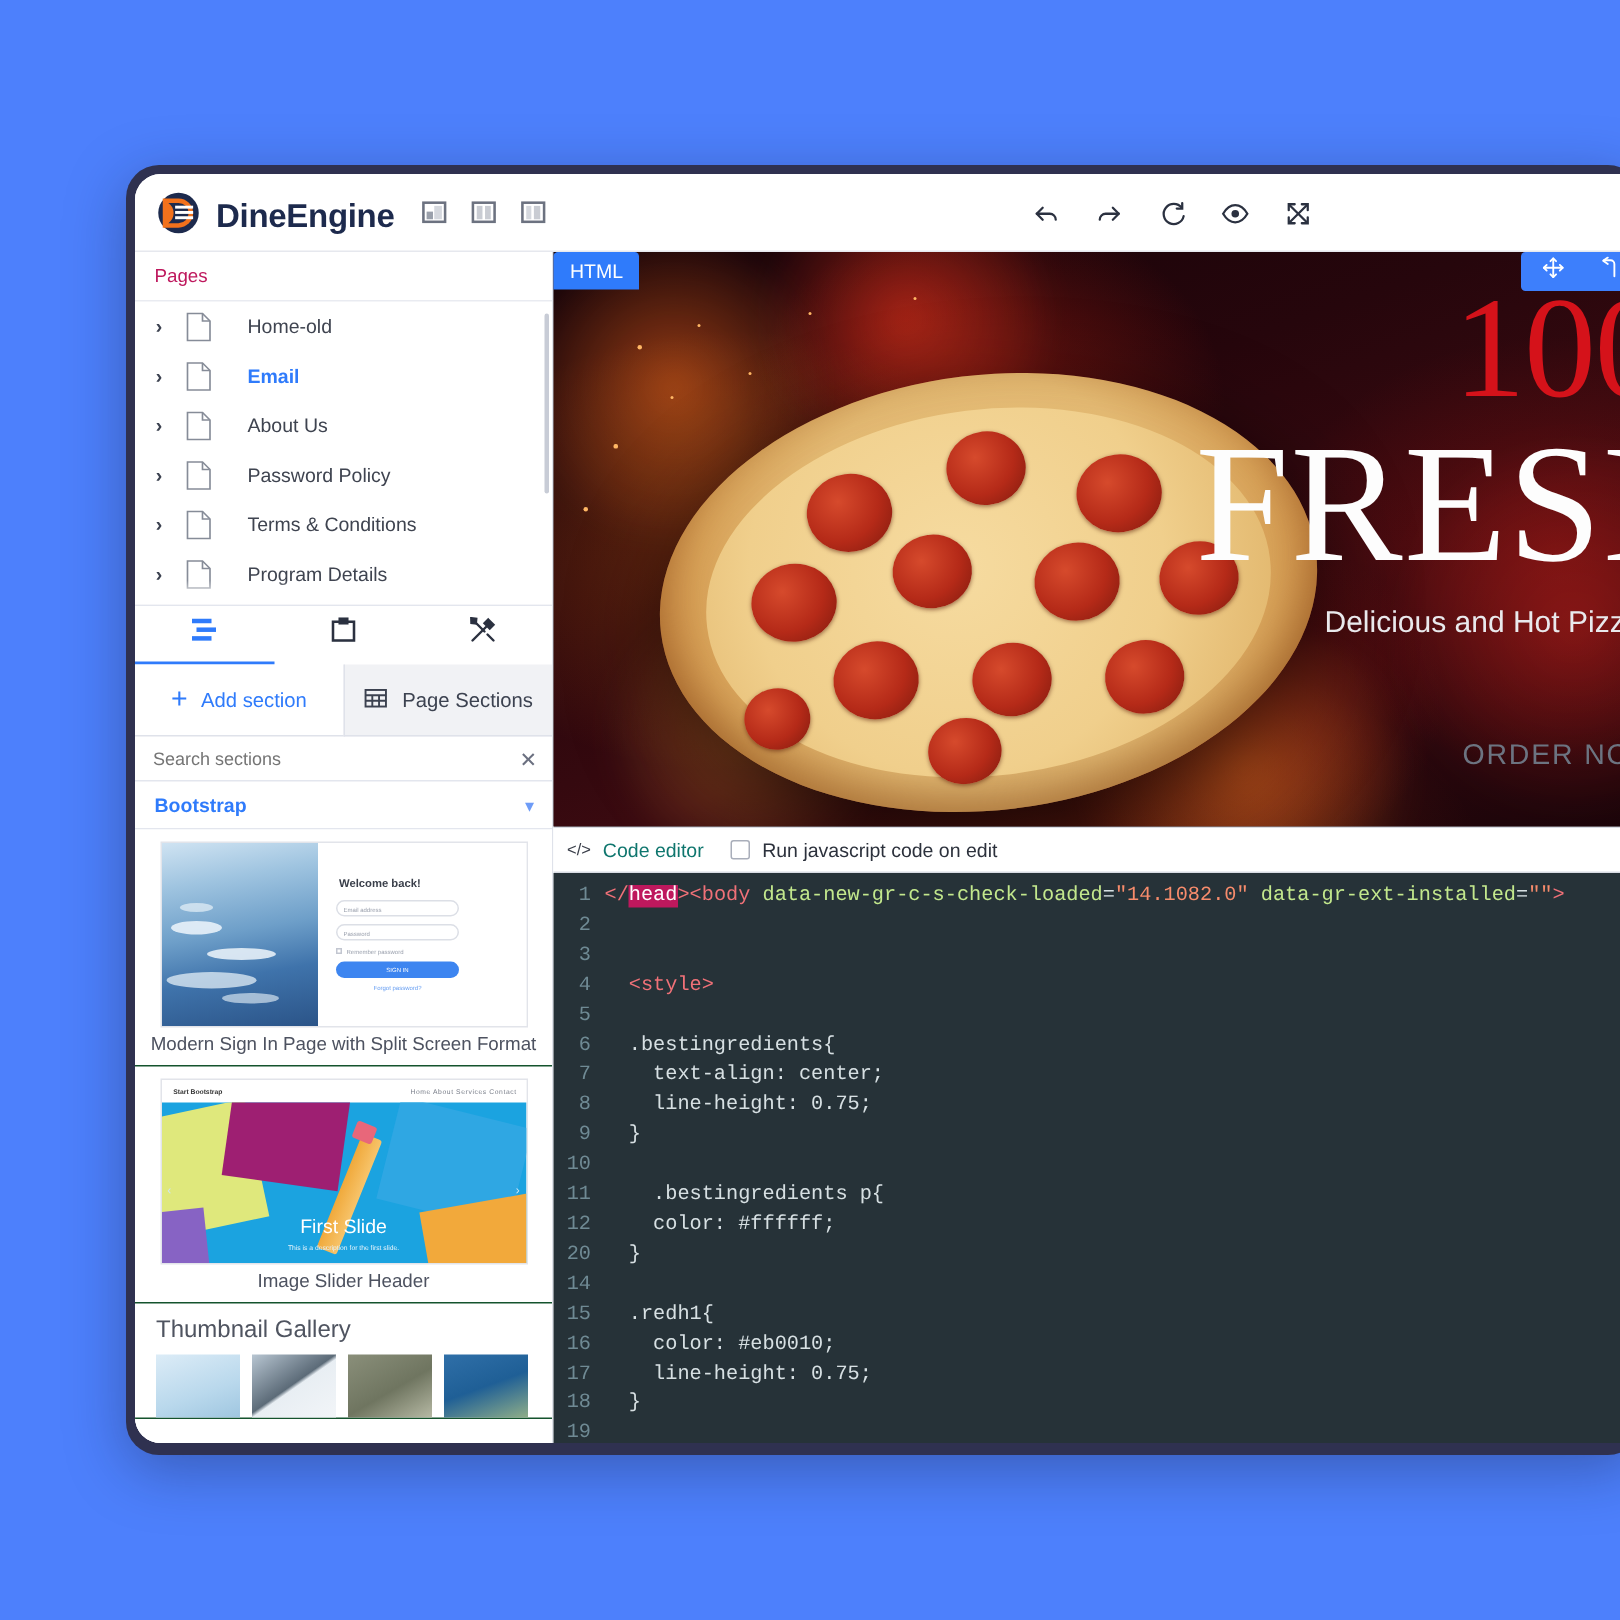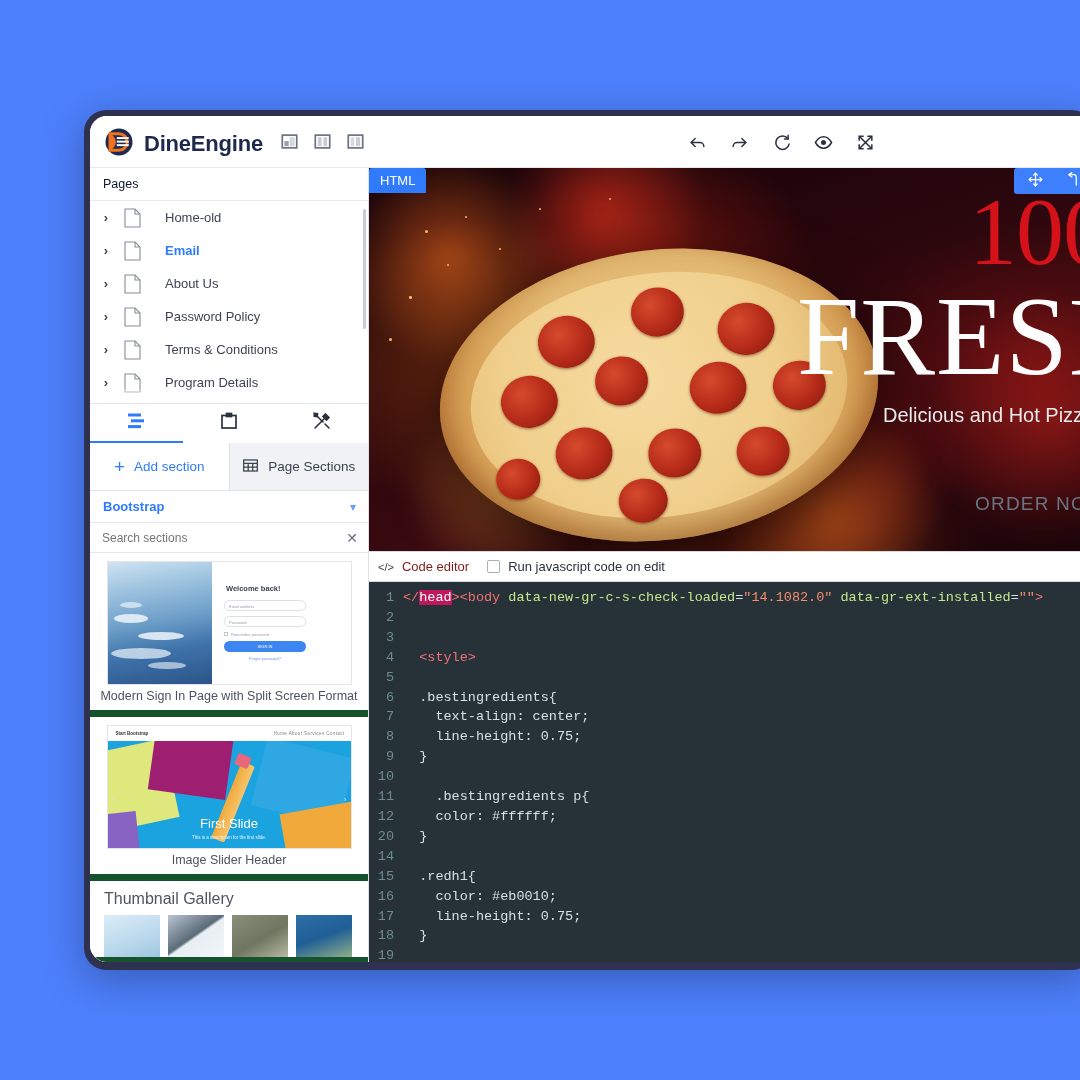--- a/index.html
+++ b/index.html
@@ -60,21 +60,21 @@
   
   #leftpanel {
     width: 279px; flex: 0 0 279px;
     background: #fff;
     display: flex; flex-direction: column;
     border-right: 1px solid #dfe2ea;
     min-height: 0;
   }
   .panel-head {
     height: 33px; flex:0 0 33px; display: flex; align-items: center;
-    padding-left: 13px; font-size: 12.5px; color: #0f172a;
+    padding-left: 13px; font-size: 12.5px; color: #be185d;
     border-bottom: 1px solid #e9ebf1;
   }
   #pages-list { flex: 0 0 202px; overflow: hidden; position: relative; }
   .page-row {
     display: flex; align-items: center;
     height: 33px; padding-left: 8px;
   }
   .chev {
     width: 16px; font-size: 13px; color: #3c4250;
     text-align: center; flex: 0 0 16px; font-weight: bold;
@@ -124,21 +124,21 @@
   
   #bsrow {
     height: 32px; flex:0 0 32px; display: flex; align-items: center;
     padding: 0 12px 0 13px; border-bottom: 1px solid #e3e6ee;
   }
   #bsrow .t { flex: 1; font-size: 13px; color: #2f7bfb; font-weight: bold; }
   #bsrow .c { color: #6e9cf7; font-size: 12px; }
 
   
   #thumbs { flex: 1; overflow: hidden; background: #fff; min-height: 0; }
-  .thumb-block { border-bottom: 7px solid #14532d; padding: 8px 0 0 0; }
+  .thumb-block { border-bottom: 1px solid #14532d; padding: 8px 0 0 0; }
   .thumb-cap {
     text-align: center; font-size: 12.5px; color: #4d5260;
     padding: 4px 0 7px;
   }
   .thumb-img {
     width: 245px; height: 124px; margin: 0 auto;
     border: 1px solid #e2e4ea; overflow: hidden; position: relative;
     background: #fff;
   }
 
@@ -264,21 +264,21 @@
     font-size: 19px; color: #6c7481; letter-spacing: 1.2px; white-space: nowrap;
   }
 
   
   #editor-head {
     flex: 0 0 31px; display: flex; align-items: center;
     background: #fff; border-top: 1px solid #d8dbe3; border-bottom: 1px solid #d8dbe3;
     padding-left: 9px; gap: 8px;
   }
   #editor-head .codetag { font-size: 11px; color: #3a3f4a; }
-  #editor-head .ce-label { font-size: 13px; color: #7f1d1d; text-align: center; }
+  #editor-head .ce-label { font-size: 13px; color: #0f766e; text-align: center; }
   #editor-head .cbox {
     width: 13px; height: 13px; border: 1px solid #a9aeba; border-radius: 2px;
     margin-left: 10px; background: #fff;
   }
   #editor-head .runlabel { font-size: 13px; color: #2c313c; }
 
   #code {
     flex: 1; background: #263238; min-height: 0;
     font-family: "Liberation Mono", monospace;
     font-size: 13.5px; line-height: 19.9px;
@@ -488,28 +488,28 @@
             <span>
               <svg viewBox="0 0 20 20" width="17" height="17" fill="none" stroke="#3c4250" stroke-width="1.5">
                   <rect x="2" y="3.5" width="16" height="13"></rect>
                   <path d="M2 7.6 H18 M7.3 7.6 V16.5 M12.6 7.6 V16.5 M2 12 H18"></path>
                 </svg>
             </span>
             <span>Page Sections</span>
           </div>
         </div>
 
+        <div id="searchrow">
+          <input class="ph" style="border: none; outline: none; background: transparent;" placeholder="Search sections">
+          <span class="xx">✕</span>
+        </div>
+
         <div id="bsrow">
           <span class="t">Bootstrap</span>
           <span class="c">▾</span>
-        </div>
-
-        <div id="searchrow">
-          <input class="ph" style="border: none; outline: none; background: transparent;" placeholder="Search sections">
-          <span class="xx">✕</span>
         </div>
 
         <div id="thumbs">
 
           <div class="thumb-block">
             <div class="thumb-img">
               <div class="si-left">
                 <div class="si-cloud" style="left:6px;top:52px;width:34px;height:9px;"></div>
                 <div class="si-cloud" style="left:30px;top:70px;width:46px;height:8px;"></div>
                 <div class="si-cloud" style="left:3px;top:86px;width:60px;height:11px;opacity:.7;"></div>

